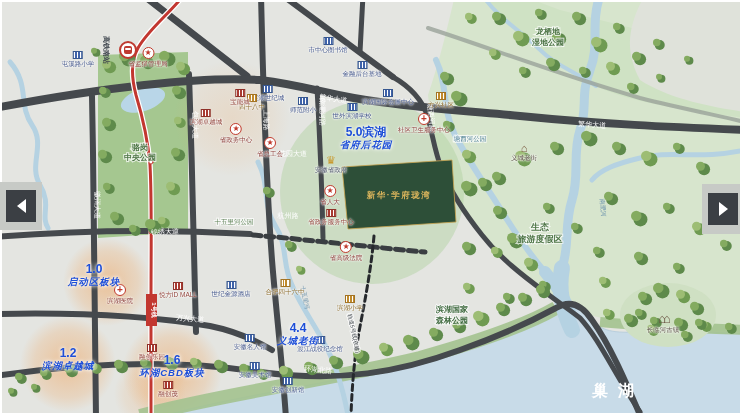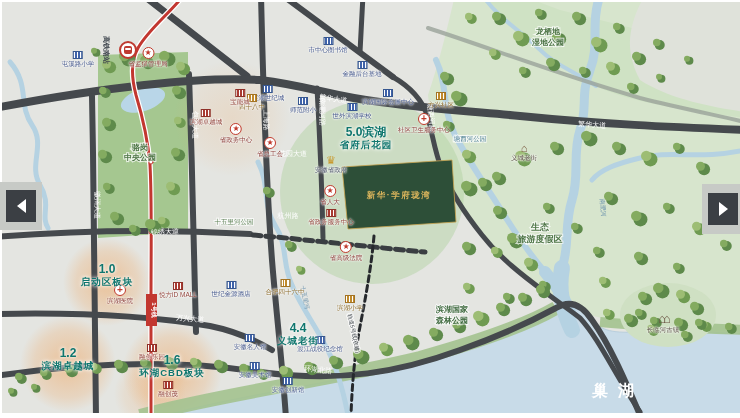--- a/index.html
+++ b/index.html
@@ -6,24 +6,24 @@
   *{box-sizing:border-box;}
   body{font-family:"Liberation Sans","DejaVu Sans",sans-serif;}
   .stage{position:relative;width:740px;height:418px;overflow:hidden;background:#e4e5e1;}
   svg{position:absolute;left:0;top:0;font-family:"Liberation Sans","DejaVu Sans",sans-serif;}
   .strip{position:absolute;background:#fff;}
   .strip.top{left:0;top:0;width:740px;height:2px;}
   .strip.bottom{left:0;top:413px;width:740px;height:5px;}
   .strip.left{left:0;top:0;width:2px;height:418px;}
 
   
-  .section{position:absolute;transform:translateX(-50%);text-align:center;color:#0f766e;
+  .section{position:absolute;transform:translateX(-50%);text-align:center;color:#1d4ed8;
            text-shadow:0 0 3px #fff,0 0 5px #fff;white-space:nowrap;z-index:30;}
   .sec-num{font-size:12px;font-weight:bold;line-height:13px;}
-  .sec-name{font-size:9.5px;font-weight:bold;letter-spacing:1px;line-height:11px;}
+  .sec-name{font-size:9.5px;font-weight:bold;letter-spacing:1px;line-height:11px;font-style:italic;}
 
   
   .poi{position:absolute;transform:translate(-50%,-5px);display:flex;flex-direction:column;
        align-items:center;z-index:25;}
   .poi-ic{width:10px;height:8px;display:flex;align-items:center;justify-content:center;}
   .t-blue  .poi-ic{background:repeating-linear-gradient(90deg,#ffffff 0 1px,#3f63aa 1px 3px);border:1px solid #35568f;}
   .t-red   .poi-ic{background:repeating-linear-gradient(90deg,#ffffff 0 1px,#a93a31 1px 3px);border:1px solid #8f3028;}
   .t-gold  .poi-ic{background:repeating-linear-gradient(90deg,#ffffff 0 1px,#c08a2c 1px 3px);border:1px solid #a27323;}
   .t-star .poi-ic,.t-cross .poi-ic{width:12px;height:12px;border-radius:50%;background:#fff;border:1px solid #c0392b;}
   .t-crown .poi-ic,.t-house .poi-ic,.t-temple .poi-ic{background:none;width:auto;height:auto;}
@@ -589,21 +589,21 @@
     <div class="poi-label">安徽创新馆</div>
   </div>
       <div class="poi t-temple" style="left: 663px; top: 318px;">
     <div class="poi-ic">
           <span class="poi-glyph">⌂⌂</span>
         </div>
     <div class="poi-label">长临河古镇</div>
   </div>
     </div>
   <div id="sectionLayer">
-      <div class="section" style="left: 107px; top: 263px;">
+      <div class="section" style="left: 94px; top: 263px;">
     <div class="sec-num">1.0</div>
     <div class="sec-name">启动区板块</div>
   </div>
       <div class="section" style="left: 68px; top: 347px;">
     <div class="sec-num">1.2</div>
     <div class="sec-name">滨湖卓越城</div>
   </div>
       <div class="section" style="left: 172px; top: 354px;">
     <div class="sec-num">1.6</div>
     <div class="sec-name">环湖CBD板块</div>

